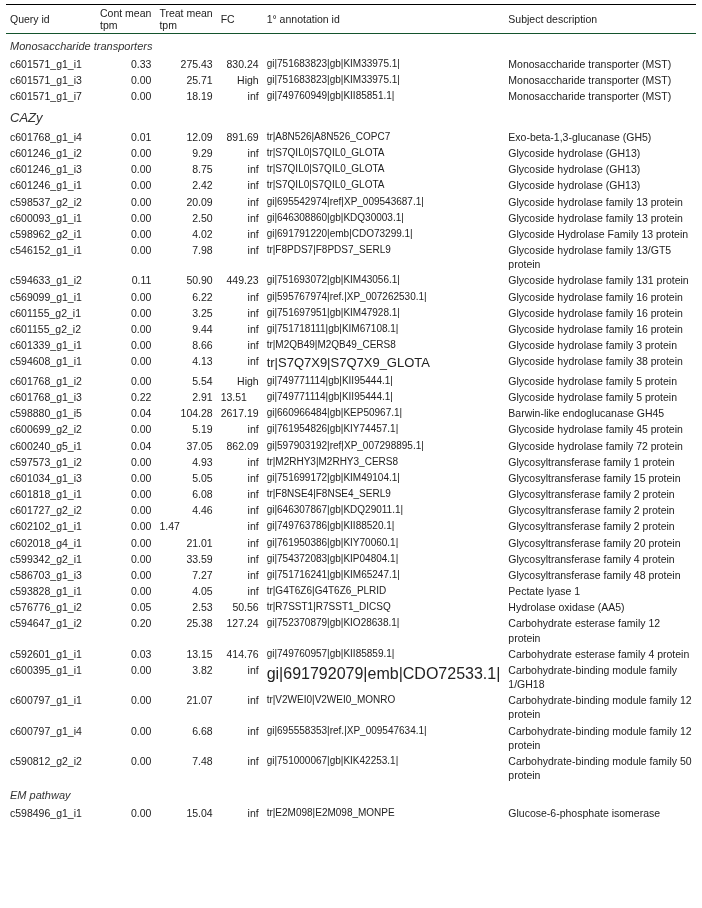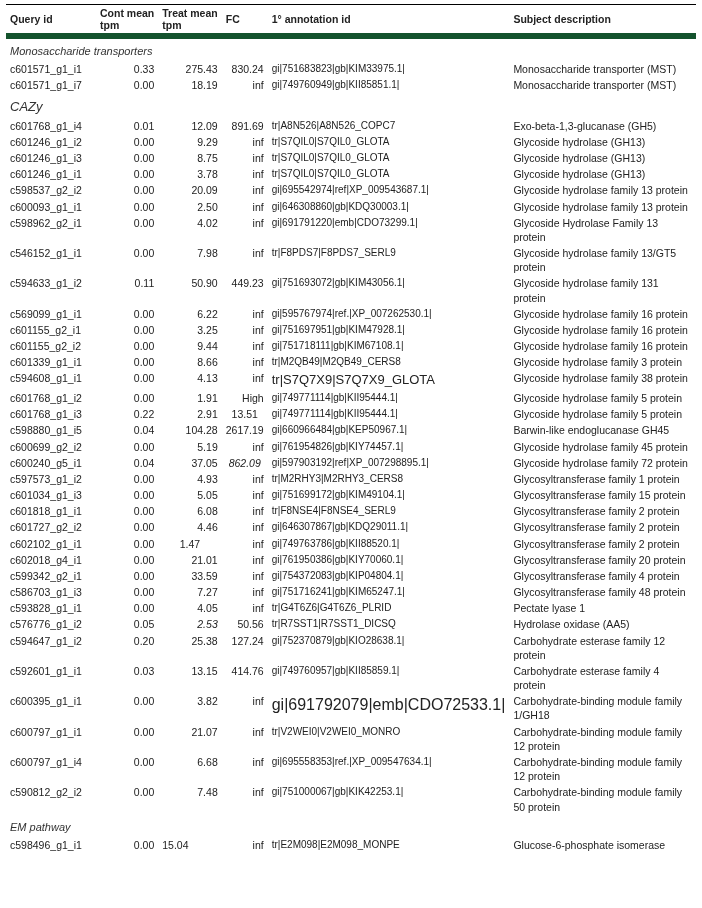--- a/index.html
+++ b/index.html
@@ -13,24 +13,24 @@
     .table-container {
       padding: 4px 6px;
     }
     table {
       width: 100%;
       border-collapse: collapse;
       font-size: 10.5px;
     }
     thead tr th {
       border-top: 1px solid #000;
-      border-bottom: 6px solid #14532d;
+      border-bottom: 1px solid #14532d;
       text-align: left;
       padding: 2px 4px;
-      font-weight: bold;
+      font-weight: normal;
       white-space: nowrap;
       background: #fff;
     }
     tbody tr td {
       padding: 1px 4px;
       vertical-align: top;
       line-height: 1.35;
     }
     .section-label-row td {
       padding-top: 4px;
@@ -61,20 +61,28 @@
         </tr>
         <tr>
           <td style="white-space: nowrap; min-width: 90px;">c601571_g1_i1</td>
           <td style="text-align: right; white-space: nowrap;">0.33</td>
           <td style="text-align: right; white-space: nowrap;">275.43</td>
           <td style="text-align: right; white-space: nowrap;">830.24</td>
           <td style="white-space: nowrap; font-size: 10px;">gi|751683823|gb|KIM33975.1|</td>
           <td>Monosaccharide transporter (MST)</td>
         </tr>
         <tr>
+          <td style="white-space: nowrap; min-width: 90px;">c601571_g1_i3</td>
+          <td style="text-align: right; white-space: nowrap;">0.00</td>
+          <td style="text-align: right; white-space: nowrap;">25.71</td>
+          <td style="text-align: right; white-space: nowrap;">High</td>
+          <td style="white-space: nowrap; font-size: 10px;">gi|751683823|gb|KIM33975.1|</td>
+          <td>Monosaccharide transporter (MST)</td>
+        </tr>
+        <tr>
           <td style="white-space: nowrap; min-width: 90px;">c601571_g1_i7</td>
           <td style="text-align: right; white-space: nowrap;">0.00</td>
           <td style="text-align: right; white-space: nowrap;">18.19</td>
           <td style="text-align: right; white-space: nowrap;">inf</td>
           <td style="white-space: nowrap; font-size: 10px;">gi|749760949|gb|KII85851.1|</td>
           <td>Monosaccharide transporter (MST)</td>
         </tr>
         <tr class="section-label-row">
           <td colspan="6" style="font-style: italic; padding-top: 5px; padding-bottom: 2px; font-size: 13px;">CAZy</td>
         </tr>
@@ -98,21 +106,21 @@
           <td style="white-space: nowrap; min-width: 90px;">c601246_g1_i3</td>
           <td style="text-align: right; white-space: nowrap;">0.00</td>
           <td style="text-align: right; white-space: nowrap;">8.75</td>
           <td style="text-align: right; white-space: nowrap;">inf</td>
           <td style="white-space: nowrap; font-size: 10px;">tr|S7QIL0|S7QIL0_GLOTA</td>
           <td>Glycoside hydrolase (GH13)</td>
         </tr>
         <tr>
           <td style="white-space: nowrap; min-width: 90px;">c601246_g1_i1</td>
           <td style="text-align: right; white-space: nowrap;">0.00</td>
-          <td style="text-align: right; white-space: nowrap;">3.78</td>
+          <td style="text-align: right; white-space: nowrap;">2.42</td>
           <td style="text-align: right; white-space: nowrap;">inf</td>
           <td style="white-space: nowrap; font-size: 10px;">tr|S7QIL0|S7QIL0_GLOTA</td>
           <td>Glycoside hydrolase (GH13)</td>
         </tr>
         <tr>
           <td style="white-space: nowrap; min-width: 90px;">c598537_g2_i2</td>
           <td style="text-align: right; white-space: nowrap;">0.00</td>
           <td style="text-align: right; white-space: nowrap;">20.09</td>
           <td style="text-align: right; white-space: nowrap;">inf</td>
           <td style="white-space: nowrap; font-size: 10px;">gi|695542974|ref|XP_009543687.1|</td>
@@ -186,30 +194,30 @@
           <td style="white-space: nowrap; min-width: 90px;">c594608_g1_i1</td>
           <td style="text-align: right; white-space: nowrap;">0.00</td>
           <td style="text-align: right; white-space: nowrap;">4.13</td>
           <td style="text-align: right; white-space: nowrap;">inf</td>
           <td style="white-space: nowrap; font-size: 13px;">tr|S7Q7X9|S7Q7X9_GLOTA</td>
           <td>Glycoside hydrolase family 38 protein</td>
         </tr>
         <tr>
           <td style="white-space: nowrap; min-width: 90px;">c601768_g1_i2</td>
           <td style="text-align: right; white-space: nowrap;">0.00</td>
-          <td style="text-align: right; white-space: nowrap;">1.91</td>
+          <td style="text-align: right; white-space: nowrap;">5.54</td>
           <td style="text-align: right; white-space: nowrap;">High</td>
           <td style="white-space: nowrap; font-size: 10px;">gi|749771114|gb|KII95444.1|</td>
           <td>Glycoside hydrolase family 5 protein</td>
         </tr>
         <tr>
           <td style="white-space: nowrap; min-width: 90px;">c601768_g1_i3</td>
           <td style="text-align: right; white-space: nowrap;">0.22</td>
           <td style="text-align: right; white-space: nowrap;">2.91</td>
-          <td style="text-align: center; white-space: nowrap;">13.51</td>
+          <td style="text-align: left; white-space: nowrap;">13.51</td>
           <td style="white-space: nowrap; font-size: 10px;">gi|749771114|gb|KII95444.1|</td>
           <td>Glycoside hydrolase family 5 protein</td>
         </tr>
         <tr>
           <td style="white-space: nowrap; min-width: 90px;">c598880_g1_i5</td>
           <td style="text-align: right; white-space: nowrap;">0.04</td>
           <td style="text-align: right; white-space: nowrap;">104.28</td>
           <td style="text-align: right; white-space: nowrap;">2617.19</td>
           <td style="white-space: nowrap; font-size: 10px;">gi|660966484|gb|KEP50967.1|</td>
           <td>Barwin-like endoglucanase GH45</td>
@@ -219,21 +227,21 @@
           <td style="text-align: right; white-space: nowrap;">0.00</td>
           <td style="text-align: right; white-space: nowrap;">5.19</td>
           <td style="text-align: right; white-space: nowrap;">inf</td>
           <td style="white-space: nowrap; font-size: 10px;">gi|761954826|gb|KIY74457.1|</td>
           <td>Glycoside hydrolase family 45 protein</td>
         </tr>
         <tr>
           <td style="white-space: nowrap; min-width: 90px;">c600240_g5_i1</td>
           <td style="text-align: right; white-space: nowrap;">0.04</td>
           <td style="text-align: right; white-space: nowrap;">37.05</td>
-          <td style="text-align: center; white-space: nowrap; font-style: italic;">862.09</td>
+          <td style="text-align: right; white-space: nowrap;">862.09</td>
           <td style="white-space: nowrap; font-size: 10px;">gi|597903192|ref|XP_007298895.1|</td>
           <td>Glycoside hydrolase family 72 protein</td>
         </tr>
         <tr>
           <td style="white-space: nowrap; min-width: 90px;">c597573_g1_i2</td>
           <td style="text-align: right; white-space: nowrap;">0.00</td>
           <td style="text-align: right; white-space: nowrap;">4.93</td>
           <td style="text-align: right; white-space: nowrap;">inf</td>
           <td style="white-space: nowrap; font-size: 10px;">tr|M2RHY3|M2RHY3_CERS8</td>
           <td>Glycosyltransferase family 1 protein</td>
@@ -258,21 +266,21 @@
           <td style="white-space: nowrap; min-width: 90px;">c601727_g2_i2</td>
           <td style="text-align: right; white-space: nowrap;">0.00</td>
           <td style="text-align: right; white-space: nowrap;">4.46</td>
           <td style="text-align: right; white-space: nowrap;">inf</td>
           <td style="white-space: nowrap; font-size: 10px;">gi|646307867|gb|KDQ29011.1|</td>
           <td>Glycosyltransferase family 2 protein</td>
         </tr>
         <tr>
           <td style="white-space: nowrap; min-width: 90px;">c602102_g1_i1</td>
           <td style="text-align: right; white-space: nowrap;">0.00</td>
-          <td style="text-align: center; white-space: nowrap;">1.47</td>
+          <td style="text-align: left; white-space: nowrap;">1.47</td>
           <td style="text-align: right; white-space: nowrap;">inf</td>
           <td style="white-space: nowrap; font-size: 10px;">gi|749763786|gb|KII88520.1|</td>
           <td>Glycosyltransferase family 2 protein</td>
         </tr>
         <tr>
           <td style="white-space: nowrap; min-width: 90px;">c602018_g4_i1</td>
           <td style="text-align: right; white-space: nowrap;">0.00</td>
           <td style="text-align: right; white-space: nowrap;">21.01</td>
           <td style="text-align: right; white-space: nowrap;">inf</td>
           <td style="white-space: nowrap; font-size: 10px;">gi|761950386|gb|KIY70060.1|</td>
@@ -298,21 +306,21 @@
           <td style="white-space: nowrap; min-width: 90px;">c593828_g1_i1</td>
           <td style="text-align: right; white-space: nowrap;">0.00</td>
           <td style="text-align: right; white-space: nowrap;">4.05</td>
           <td style="text-align: right; white-space: nowrap;">inf</td>
           <td style="white-space: nowrap; font-size: 10px;">tr|G4T6Z6|G4T6Z6_PLRID</td>
           <td>Pectate lyase 1</td>
         </tr>
         <tr>
           <td style="white-space: nowrap; min-width: 90px;">c576776_g1_i2</td>
           <td style="text-align: right; white-space: nowrap;">0.05</td>
-          <td style="text-align: right; white-space: nowrap; font-style: italic;">2.53</td>
+          <td style="text-align: right; white-space: nowrap;">2.53</td>
           <td style="text-align: right; white-space: nowrap;">50.56</td>
           <td style="white-space: nowrap; font-size: 10px;">tr|R7SST1|R7SST1_DICSQ</td>
           <td>Hydrolase oxidase (AA5)</td>
         </tr>
         <tr>
           <td style="white-space: nowrap; min-width: 90px;">c594647_g1_i2</td>
           <td style="text-align: right; white-space: nowrap;">0.20</td>
           <td style="text-align: right; white-space: nowrap;">25.38</td>
           <td style="text-align: right; white-space: nowrap;">127.24</td>
           <td style="white-space: nowrap; font-size: 10px;">gi|752370879|gb|KIO28638.1|</td>
@@ -357,20 +365,20 @@
           <td style="text-align: right; white-space: nowrap;">inf</td>
           <td style="white-space: nowrap; font-size: 10px;">gi|751000067|gb|KIK42253.1|</td>
           <td>Carbohydrate-binding module family 50 protein</td>
         </tr>
         <tr class="section-label-row">
           <td colspan="6" style="font-style: italic; padding-top: 5px; padding-bottom: 2px; font-size: 11px;">EM pathway</td>
         </tr>
         <tr>
           <td style="white-space: nowrap; min-width: 90px;">c598496_g1_i1</td>
           <td style="text-align: right; white-space: nowrap;">0.00</td>
-          <td style="white-space: nowrap; margin-top: 44px;">15.04</td>
+          <td style="text-align: right; white-space: nowrap; margin-top: 44px;">15.04</td>
           <td style="text-align: right; white-space: nowrap;">inf</td>
           <td style="white-space: nowrap; font-size: 10px;">tr|E2M098|E2M098_MONPE</td>
           <td>Glucose-6-phosphate isomerase</td>
         </tr>
       </tbody>
   </table>
 </div>
 
 </body></html>

